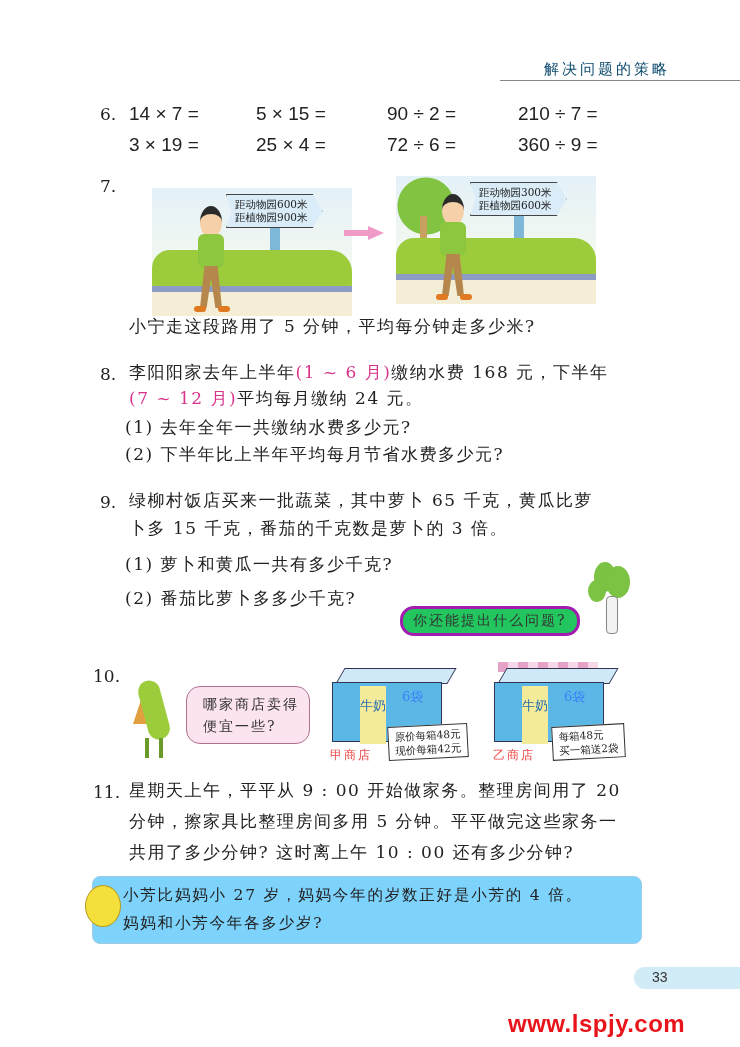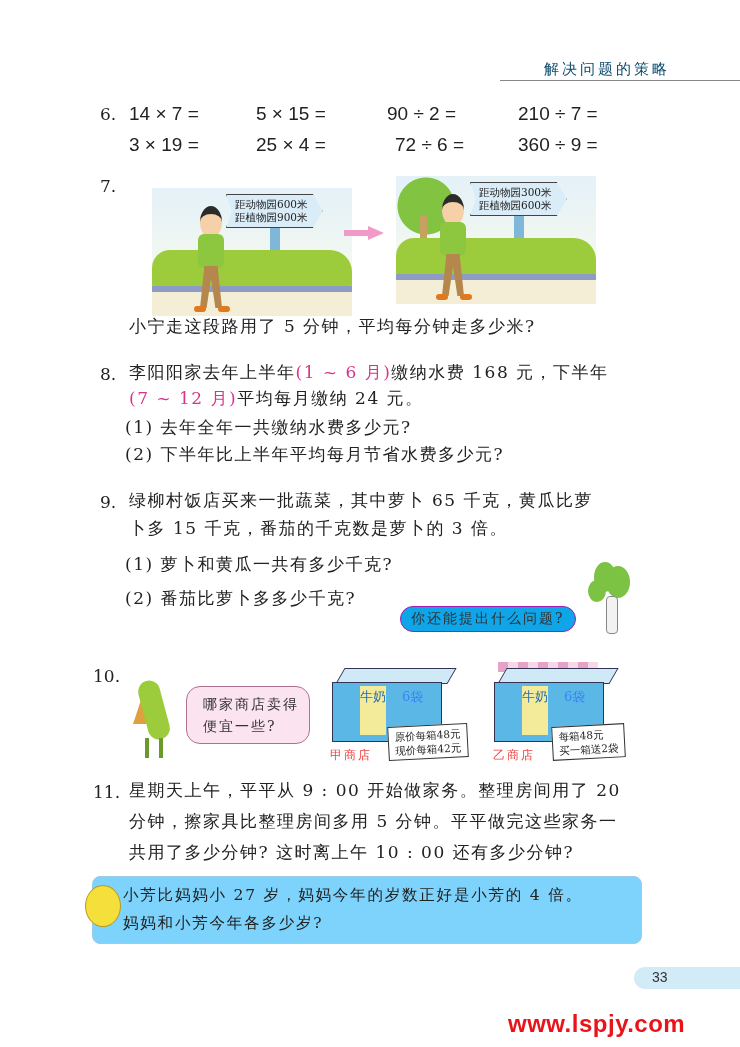--- a/index.html
+++ b/index.html
@@ -27,38 +27,38 @@
   .scene .trunk { position: absolute; left: 24px; top: 40px; width: 7px; height: 40px; background: #c8a060; }
   .boy { position: absolute; width: 40px; height: 112px; }
   .boy .head { position:absolute; left: 8px; top: 0; width: 22px; height: 24px; background:#f5d0a8; border-radius: 50%; border-top: 8px solid #2b2b2b; }
   .boy .shirt { position:absolute; left: 6px; top: 28px; width: 26px; height: 34px; background:#8dc63f; border-radius: 6px; }
   .boy .pants { position:absolute; left: 8px; top: 60px; width: 22px; height: 42px; background:#b5874c; clip-path: polygon(20% 0, 80% 0, 100% 100%, 70% 100%, 50% 30%, 30% 100%, 0 100%); }
   .boy .shoe1, .boy .shoe2 { position:absolute; width: 12px; height: 6px; background:#e07a20; border-radius: 3px; top: 100px; }
   .boy .shoe1 { left: 2px; } .boy .shoe2 { left: 26px; }
   .arrow { width: 40px; height: 14px; }
 
   
-  .bubble-blue { background: #0ea5e9; border: 1px solid #a21caf; border-radius: 14px; font-size: 14px; letter-spacing: 2px; padding: 3px 10px; color: #333; white-space: nowrap; }
+  .bubble-blue { background: #22c55e; border: 3px solid #a21caf; border-radius: 14px; font-size: 14px; letter-spacing: 2px; padding: 3px 10px; color: #333; white-space: nowrap; }
   .bubble-pink { background: #fbe3ef; border: 1px solid #b07090; border-radius: 14px; font-size: 14px; letter-spacing: 2px; padding: 6px 10px; color: #333; line-height: 22px; }
 
   .plant { width: 44px; height: 80px; }
   .plant .leaf { position:absolute; background:#7cc243; border-radius: 50%; }
   .plant .stem { position:absolute; left: 18px; top: 34px; width: 10px; height: 36px; background:#f2f2f2; border:1px solid #888; border-radius: 4px; }
 
   .pea { width: 40px; height: 90px; }
   .pea .body { position:absolute; left: 10px; top: 8px; width: 22px; height: 60px; background:#9ccc3c; border-radius: 12px; transform: rotate(-15deg); }
   .pea .tri { position:absolute; left: 0; top: 16px; width: 0; height: 0; border-left: 12px solid transparent; border-right: 12px solid transparent; border-bottom: 36px solid #e0a040; }
   .pea .leg1, .pea .leg2 { position:absolute; width: 4px; height: 20px; background:#6a9a2a; top: 66px; }
   .pea .leg1 { left: 12px; } .pea .leg2 { left: 26px; }
 
   
   .milkbox { width: 120px; height: 80px; }
   .milkbox .top { position:absolute; left: 8px; top: 0; width: 110px; height: 14px; background:#cfe9f6; border:1px solid #335; transform: skewX(-30deg); }
   .milkbox .front { position:absolute; left: 0; top: 14px; width: 108px; height: 58px; background:#5bb8e6; border:1px solid #335; }
-  .milkbox .label { position:absolute; left: 28px; top: 18px; width: 26px; height: 48px; background:#f3ea9a; font-size: 13px; line-height: 20px; color:#2b6fb0; text-align:center; padding-top: 1px; }
+  .milkbox .label { position:absolute; left: 28px; top: 18px; width: 26px; height: 48px; background:#f3ea9a; font-size: 13px; line-height: 20px; color:#2b6fb0; text-align:center; padding-top: 10px; }
   .milkbox .bags { position:absolute; left: 70px; top: 20px; font-size: 13px; color:#3b82f6; }
   .milkbox .pink-top { position:absolute; left: 4px; top: -6px; width: 100px; height: 10px; background: repeating-linear-gradient(90deg,#e6a3c8 0 10px,#f7d8e8 10px 20px); }
   .pricecard { background:#fff; border:1px solid #333; font-size: 10.5px; line-height: 14px; padding: 2px 6px; transform: rotate(-3deg); white-space: nowrap; color:#222;}
   .storename { font-size: 12px; letter-spacing: 2px; color:#ef4444;margin-top:12px; }
 
   
   .thought { left: 92px; top: 876px; width: 548px; height: 66px; background: #7dd3fc; border: 1px solid #9fcbe3; border-radius: 8px; }
   .thought .txt { position:absolute; left: 30px; top: 4px; font-size: 15.5px; letter-spacing: 1.8px; line-height: 28px; color:#222; white-space: nowrap; }
   .chick { position:absolute; left: -8px; top: 8px; width: 34px; height: 40px; background:#f5df3a; border-radius: 50%; border: 1px solid #b89a20; }
 
@@ -72,21 +72,21 @@
 <div class="abs header-title">解决问题的策略</div>
 <div class="abs header-line"></div>
 
 <div class="abs qnum" style="left:100px;top:104px;">6.</div>
 <div class="abs math" style="left:129px;top:103px;">14 × 7 =</div>
 <div class="abs math" style="left:256px;top:103px;">5 × 15 =</div>
 <div class="abs math" style="left:387px;top:103px;">90 ÷ 2 =</div>
 <div class="abs math" style="left:518px;top:103px;">210 ÷ 7 =</div>
 <div class="abs math" style="left:129px;top:134px;">3 × 19 =</div>
 <div class="abs math" style="left:256px;top:134px;">25 × 4 =</div>
-<div class="abs math" style="left:387px;top:134px;margin-left:8px;">72 ÷ 6 =</div>
+<div class="abs math" style="left:387px;top:134px;">72 ÷ 6 =</div>
 <div class="abs math" style="left:518px;top:134px;">360 ÷ 9 =</div>
 
 <div class="abs qnum" style="left:100px;top:176px;">7.</div>
 
 <div class="abs scene" style="left:152px;top:176px;margin-top:12px;">
   <div class="post" style="left:118px;top:40px;"></div>
   <div class="hedge"></div>
   <div class="curb"></div>
   <div class="ground"></div>
   <div class="sign" style="left:74px;top:6px;">

